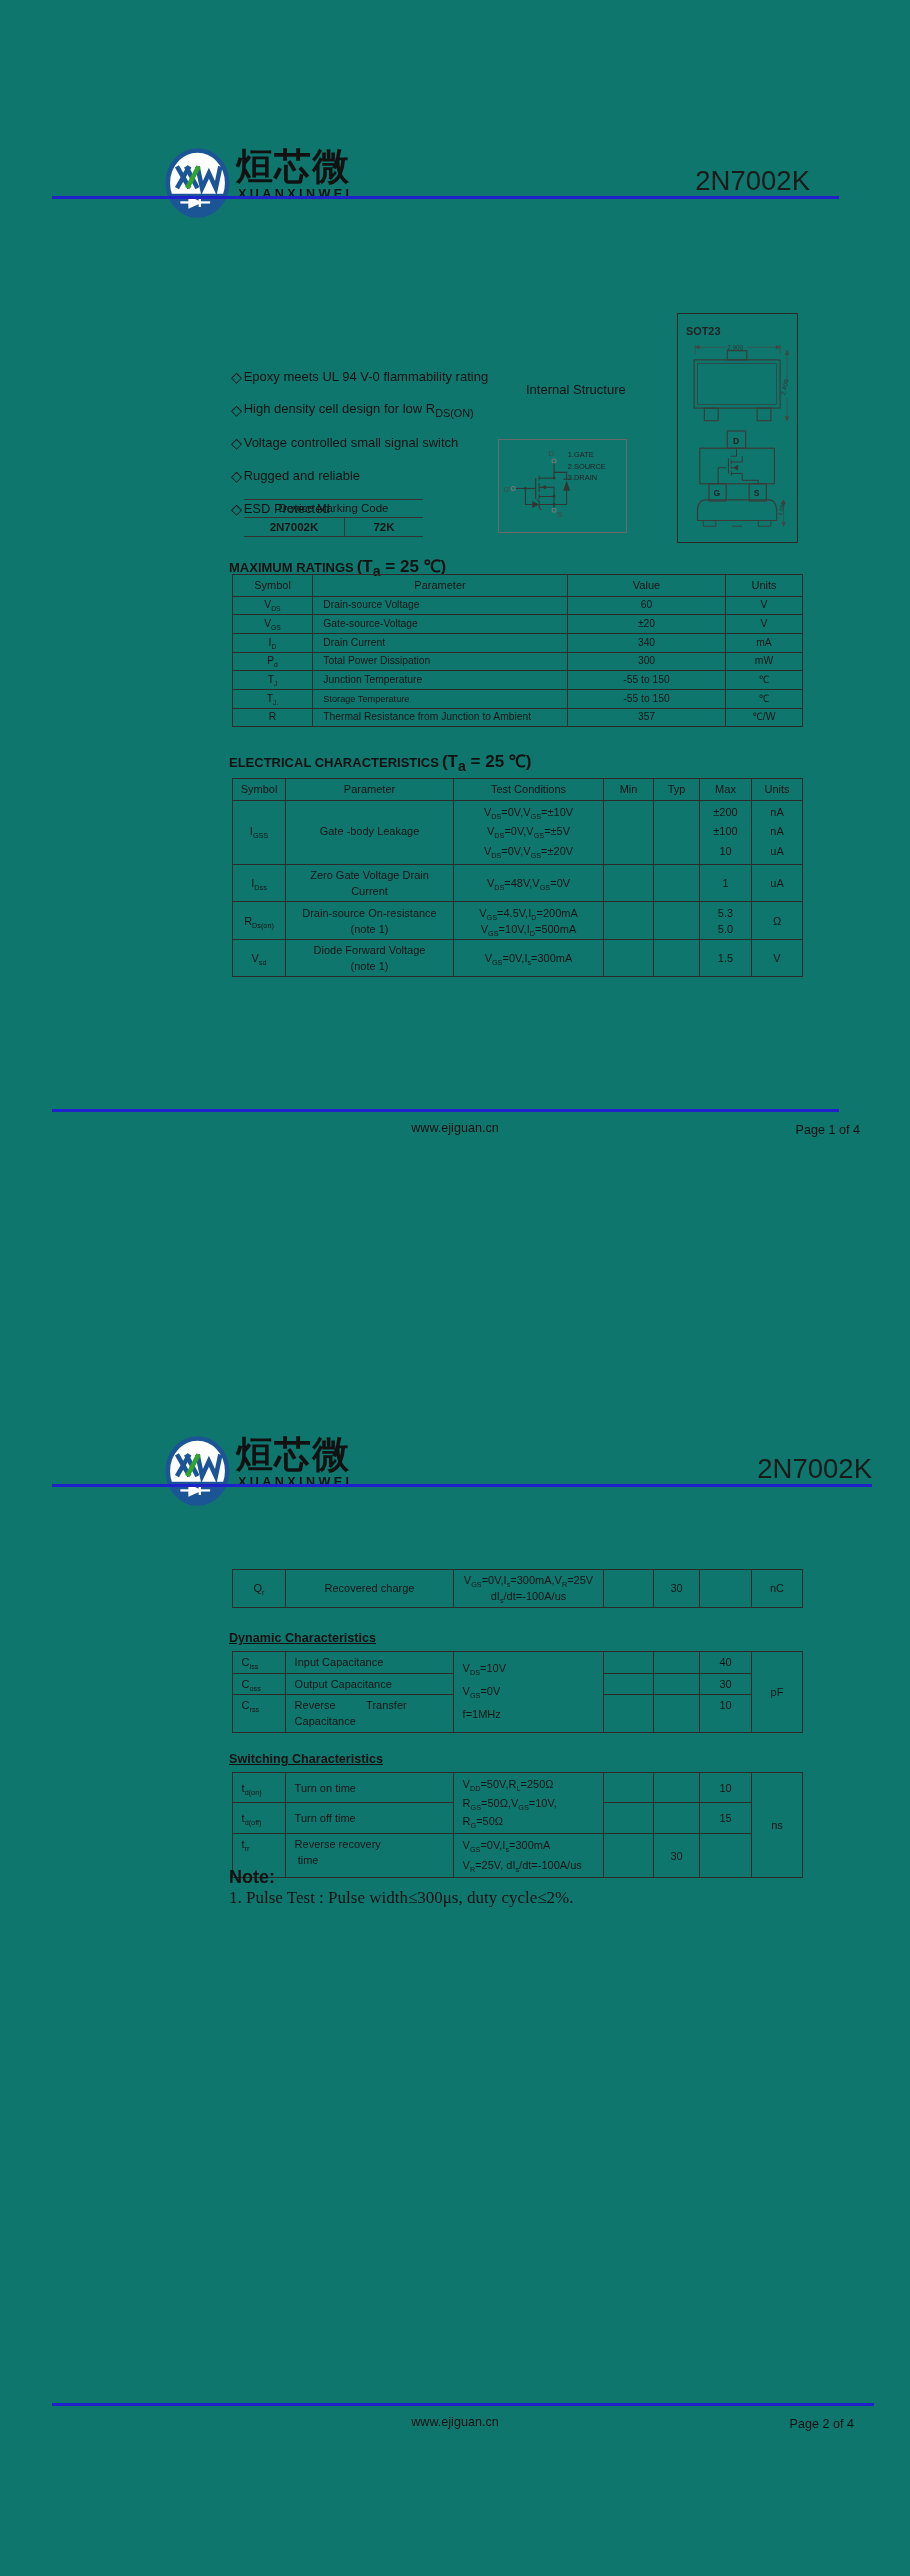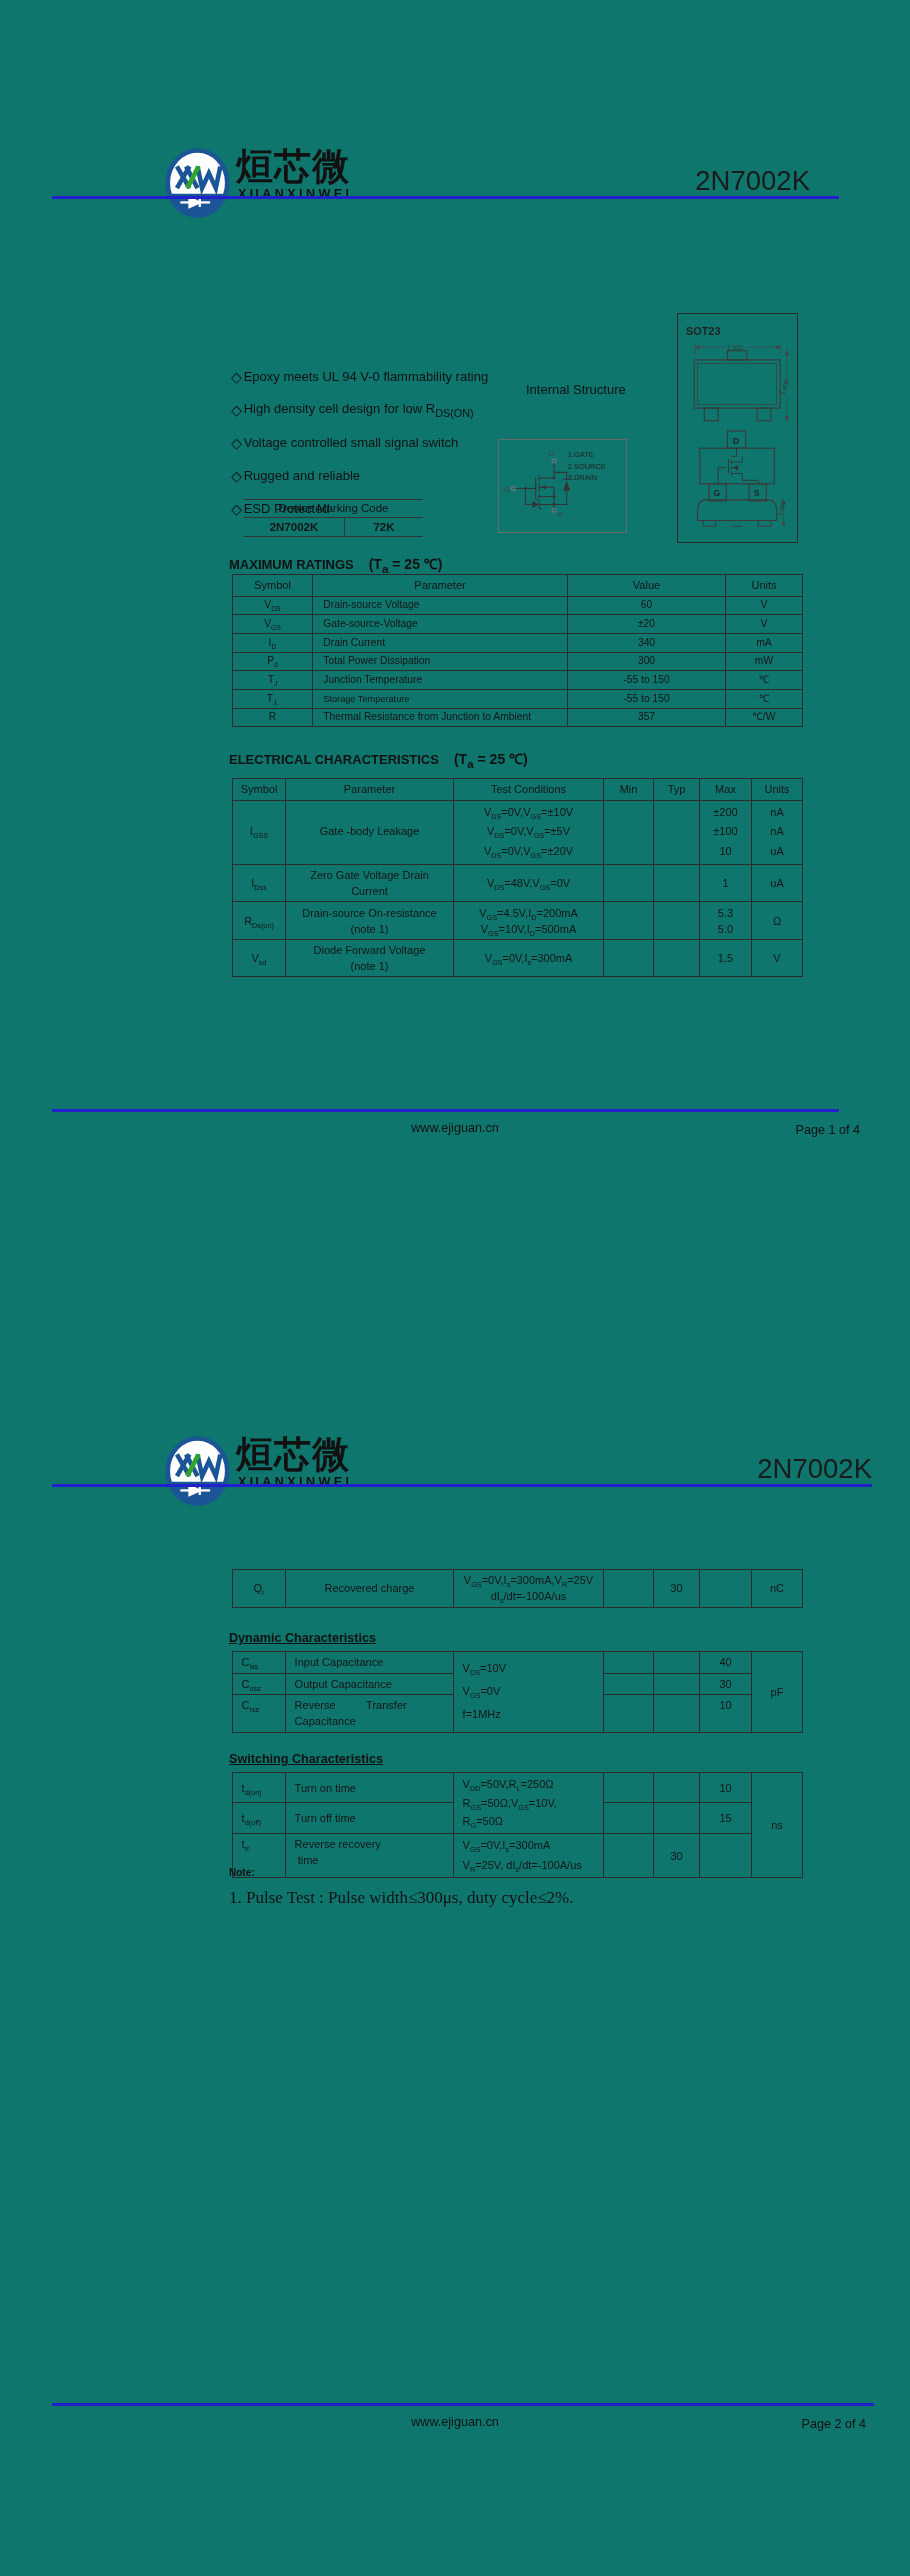--- a/index.html
+++ b/index.html
@@ -24,45 +24,45 @@
   .pkg-box{position:absolute;left:677px;top:313px;width:119px;height:228px;border:1.1px solid #2a2a2a;}
   .int-box{position:absolute;left:498px;top:439px;width:127px;height:92px;border:1.1px solid #6a6a6a;}
   
   .marking{position:absolute;left:244px;top:499px;width:179px;border-top:1.1px solid #333;border-bottom:1.1px solid #333;}
   .marking-title{border-bottom:1.1px solid #333;text-align:center;font-size:11.5px;height:16.6px;line-height:16.6px;color:#111;}
   .marking-row{display:flex;}
   .marking-cell{flex:1.28;text-align:center;font-weight:bold;font-size:11.5px;height:18px;line-height:18px;}
   .marking-cell.mc-right{flex:1;border-left:1.1px solid #333;}
   
   .sec-head{position:absolute;font-size:13px;font-weight:bold;color:#111;}
-  .sec-head .cond{font-size:14px;margin-left:15px;}
+  .sec-head .cond{font-size:17px;margin-left:3px;}
   .sec-head.ul{text-decoration:underline;}
   
   table.ds{border-collapse:collapse;table-layout:fixed;position:absolute;}
   .ds td,.ds th{border:1.1px solid #2b2b2b;font-size:11px;font-weight:normal;text-align:center;vertical-align:middle;padding:2.3px 3.4px;line-height:16px;color:#151515;overflow:hidden;}
   .ds sub{font-size:66%;line-height:0;}
   .ds .tl{text-align:left;padding-left:8.6px;}
   .ds .small{font-size:9.2px;}
   .mr td{font-size:10.3px;line-height:12px;height:14.3px;padding:1.7px 4.6px;}
   .mr .param{text-align:left;padding-left:10.3px;}
   .lh34 td{line-height:19.5px;}
   .vbot{vertical-align:bottom;padding-bottom:13.8px;}
   
-  .note-title{position:absolute;left:229px;top:579px;font-size:10px;font-weight:bold;color:#111;}
+  .note-title{position:absolute;left:229px;top:579px;font-size:18px;font-weight:bold;color:#111;}
   .note-line{position:absolute;left:229px;top:600px;font-size:17px;font-family:"Liberation Serif",serif;color:#111;}
   
   .foot-rule{position:absolute;left:52px;height:2.9px;background:#2121cc;}
   .p1 .foot-rule{top:1109px;width:787px;}
   .p2 .foot-rule{top:1115px;width:822px;}
   .foot-url{position:absolute;left:0;width:910px;text-align:center;font-size:12.6px;color:#111;}
   .p1 .foot-url{top:1121px;}
   .p2 .foot-url{top:1127px;}
   .foot-page{position:absolute;font-size:12.6px;color:#111;text-align:right;}
   .p1 .foot-page{right:50px;top:1123px;}
-  .p2 .foot-page{right:44px;top:1129px;padding-left:28px;}
+  .p2 .foot-page{right:56px;top:1129px;padding-left:28px;}
   svg text{font-family:"Liberation Sans",sans-serif;}
 </style>
 </head>
 <body>
 
 <div class="page p1">
 
   <svg class="logo-svg" width="67" height="72" viewBox="0 0 116 126">
     <ellipse cx="58" cy="63" rx="52" ry="57" fill="#ffffff" stroke="#1c5596" stroke-width="8"></ellipse>
     <path d="M9,82 A52,57 0 0 0 107,82 Z" fill="#1c5596"></path>

